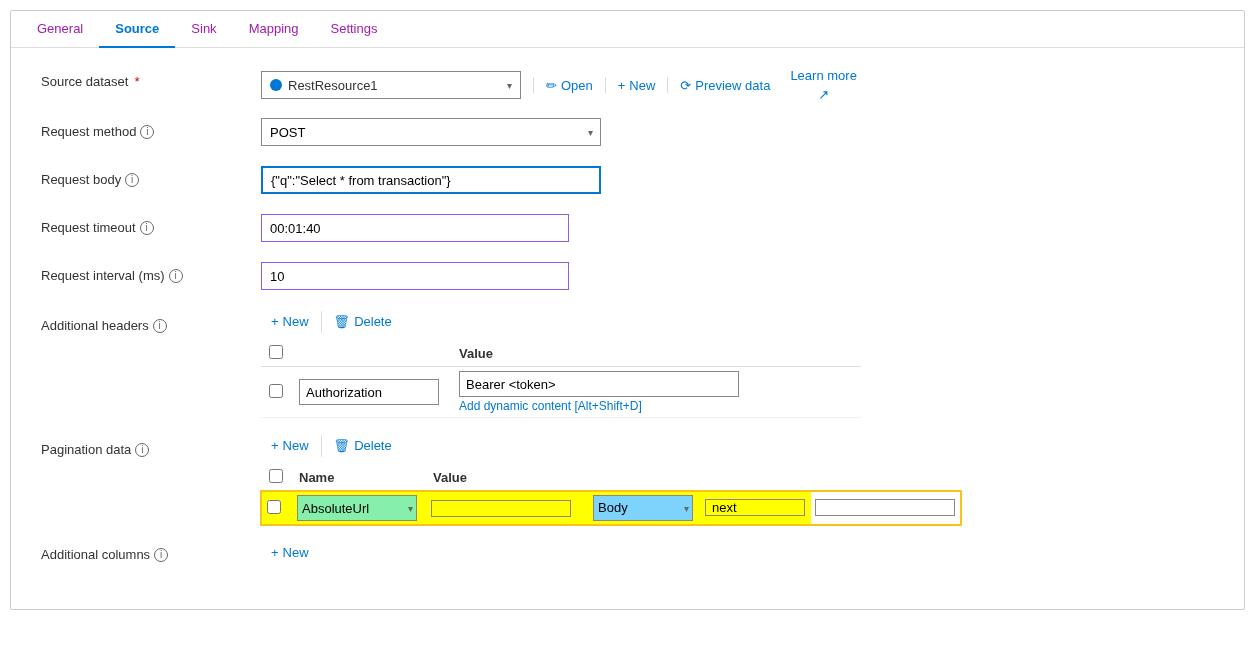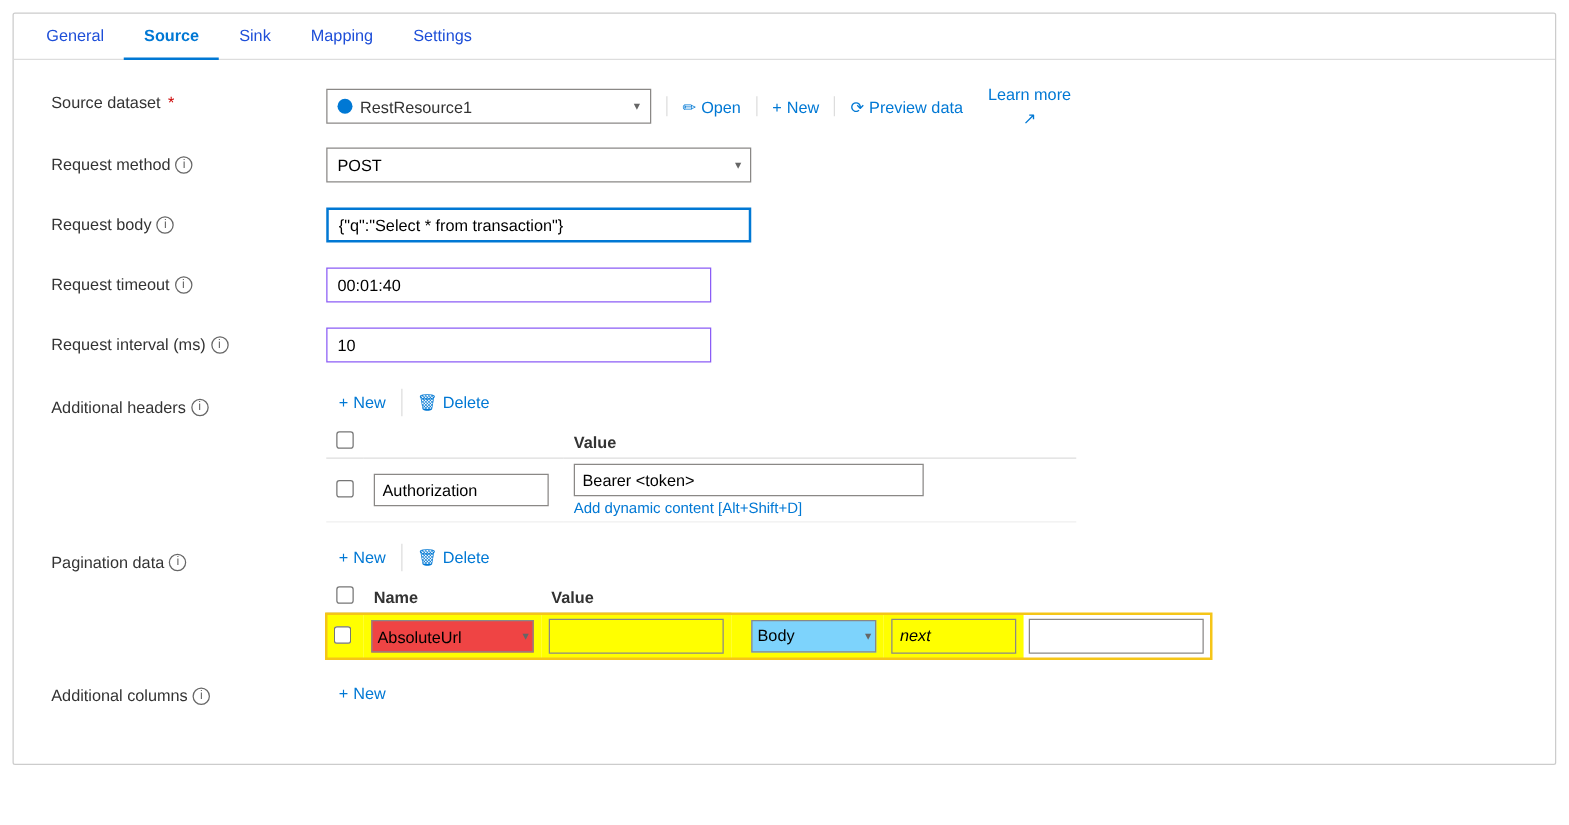--- a/index.html
+++ b/index.html
@@ -2,21 +2,21 @@
 <html><head>
   <meta charset="utf-8">
   <style>
     * { box-sizing: border-box; margin: 0; padding: 0; }
     body { font-family: 'Segoe UI', Arial, sans-serif; font-size: 13px; color: #333; background: #fff; }
 
     .container { border: 1px solid #ccc; margin: 10px; border-radius: 2px; }
 
     
     .tabs { display: flex; border-bottom: 1px solid #ddd; padding: 0 10px; }
-    .tab { padding: 10px 16px; cursor: pointer; font-size: 13px; color: #1d4ed8; border-bottom: 2px solid transparent; margin-bottom: -1px; }
+    .tab { padding: 10px 16px; cursor: pointer; font-size: 13px; color: #a21caf; border-bottom: 2px solid transparent; margin-bottom: -1px; }
     .tab.active { color: #0078d4; border-bottom: 2px solid #0078d4; font-weight: 600; }
 
     
     .content { padding: 20px 30px; }
 
     
     .form-row { display: flex; align-items: flex-start; margin-bottom: 16px; min-height: 32px; }
     .form-label { width: 220px; min-width: 220px; padding-top: 6px; font-size: 13px; color: #333; display: flex; align-items: center; gap: 4px; }
     .form-control { flex: 1; }
 
@@ -61,21 +61,21 @@
 
     
     .pagination-table { width: 100%; border-collapse: collapse; }
     .pagination-table th { text-align: left; font-weight: 600; font-size: 13px; padding: 4px 8px; border-bottom: 1px solid #ddd; color: #333; }
     .pagination-table td { padding: 4px 6px; vertical-align: middle; }
 
     
     .pag-select { height: 26px; border: 1px solid #8a8886; padding: 0 4px; font-size: 13px; appearance: none; background: #fff; cursor: pointer; padding-right: 18px; position: relative; }
     .pag-select-wrapper { position: relative; display: inline-block; }
     .pag-select-wrapper::after { content: '▾'; position: absolute; right: 4px; top: 50%; transform: translateY(-50%); font-size: 10px; color: #666; pointer-events: none; }
-    .pag-input { height: 28px; border: 1px solid #8a8886; padding: 0 6px; font-size: 13px; font-style: italic; }
+    .pag-input { height: 17px; border: 1px solid #8a8886; padding: 0 6px; font-size: 13px; }
   </style>
 </head>
 <body>
 
 <div class="container">
 
   <div class="tabs">
     <div class="tab">General</div>
     <div class="tab active">Source</div>
     <div class="tab">Sink</div>
@@ -238,21 +238,21 @@
               <th style="width:24px;"><input type="checkbox" class="checkbox" style=""></th>
               <th style="width:200px;">Name</th>
               <th>Value</th>
             </tr>
           </thead>
           <tbody>
             <tr style="outline: 2px solid #f5c518; outline-offset: -1px; background: #fff;">
               <td style="background:#ffff00;"><input type="checkbox" class="checkbox" style=""></td>
               <td style="background:#ffff00;">
                 <div class="pag-select-wrapper">
-                  <select class="pag-select" style="width:130px; background:#ef4444;">
+                  <select class="pag-select" style="width:120px; background:#86efac;">
                     <option>AbsoluteUrl</option>
                     <option>NextLink</option>
                     <option>RequestBody</option>
                   </select>
                 </div>
               </td>
               <td style="background:#ffff00;">
                 <input type="text" class="pag-input" style="width: 140px; background: rgb(255, 255, 0);" value="">
               </td>
               <td style="background:#ffff00; padding-left:16px;">

